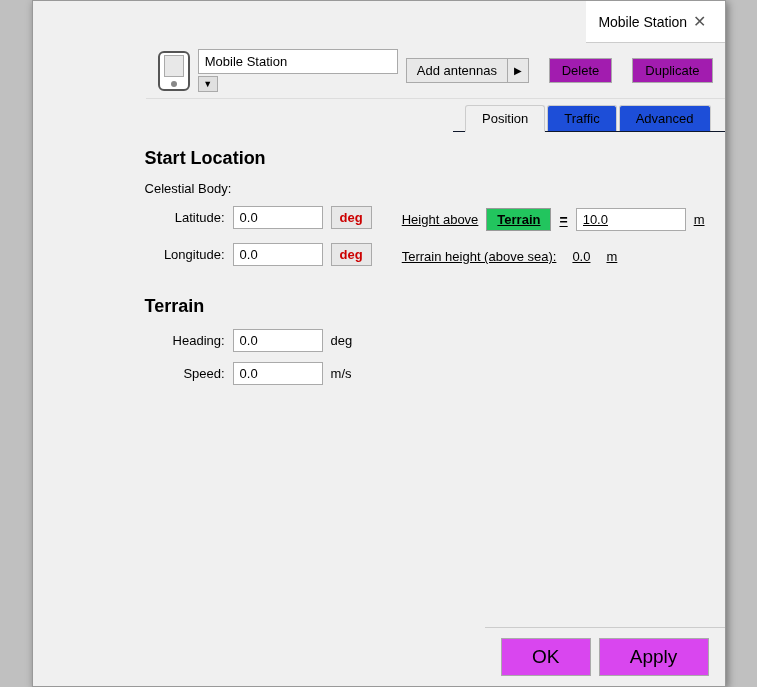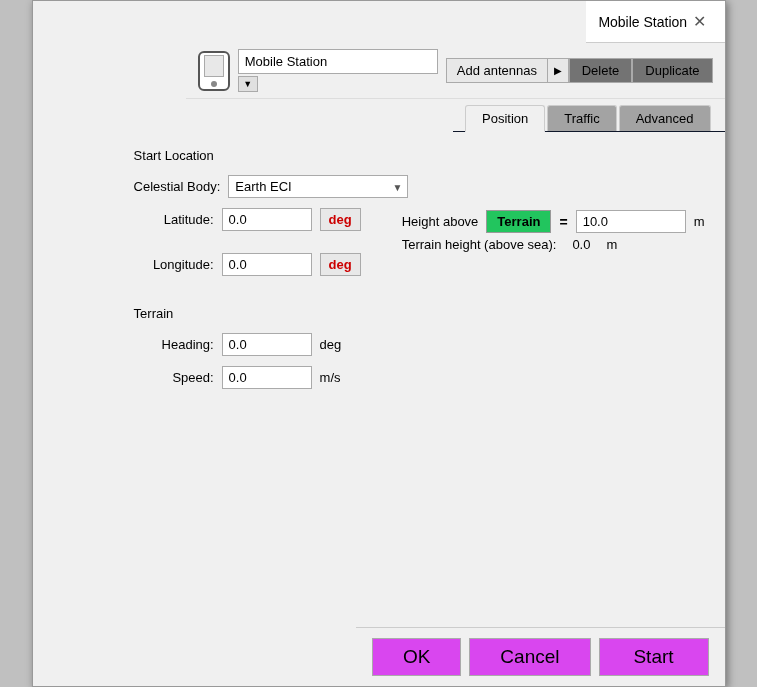--- a/index.html
+++ b/index.html
@@ -94,63 +94,63 @@
       width: 20px;
       height: 16px;
       display: flex;
       align-items: center;
       justify-content: center;
       cursor: pointer;
       font-size: 9px;
     }
     .toolbar-btns {
       display: flex;
-      gap: 0;
+      gap: 20px;
       margin-left: auto;
     }
     .toolbar-btn {
       padding: 4px 12px;
-      background: #737373;
+      background: #a21caf;
       border: 1px solid #aaa;
       cursor: pointer;
       font-size: 13px;
       display: flex;
       align-items: center;
       gap: 4px;
     }
     .tabs {
       display: flex;
       padding: 6px 12px 0;
       background: #f0f0f0;
       border-bottom: 1px solid #0f172a;
     }
     .tab {
       padding: 5px 16px;
       border: 1px solid #ccc;
       border-bottom: none;
-      background: #a3a3a3;
+      background: #1d4ed8;
       cursor: pointer;
       margin-right: 2px;
       font-size: 13px;
       border-radius: 3px 3px 0 0;
     }
     .tab.active {
       background: #f0f0f0;
       border-bottom: 1px solid #f0f0f0;
       margin-bottom: -1px;
       z-index: 1;
     }
     .content {
       flex: 1;
       padding: 16px 20px;
       background: #f0f0f0;
     }
     .section-title {
-      font-weight: normal;
-      font-size: 13px;
+      font-weight: bold;
+      font-size: 18px;
       color: #000;
       margin-bottom: 12px;
     }
     .form-row {
       display: flex;
       align-items: center;
       margin-bottom: 10px;
       gap: 8px;
     }
     .form-label {
@@ -306,44 +306,36 @@
       <span>Advanced</span>
     </div>
   </div>
 
   <div class="content">
 
     <div class="section-title">Start Location</div>
 
     <div class="form-row">
       <span class="form-label">Celestial Body:</span>
-      <div class="select-wrap">
-        <select class="celestial-select">
-          <option>Earth ECI</option>
-          <option>Earth ECEF</option>
-          <option>Moon</option>
-          <option>Mars</option>
-        </select>
-      </div>
     </div>
 
     <div style="display:flex; align-items:flex-start; gap:0;">
-      <div style="display:flex; flex-direction:column; gap:12px;">
+      <div style="display:flex; flex-direction:column; gap:4px;">
         <div class="form-row">
           <span class="form-label">Latitude:</span>
           <input class="form-input" type="text" value="0.0" style="">
           <button class="unit-btn">deg</button>
         </div>
         <div class="form-row">
           <span class="form-label">Longitude:</span>
           <input class="form-input" type="text" value="0.0" style="">
           <button class="unit-btn">deg</button>
         </div>
       </div>
-      <div style="display:flex; flex-direction:column; gap:2px; margin-left:41px; margin-top:2px;">
+      <div style="display:flex; flex-direction:column; gap:16px; margin-left:30px; margin-top:2px;text-decoration:underline;">
         <div class="form-row" style="margin-bottom:2px;">
           <span class="terrain-label">Height above</span>
           <button class="terrain-btn">Terrain</button>
           <span class="equals">=</span>
           <input class="form-input wide" type="text" value="10.0" style="">
           <span class="unit-label">m</span>
         </div>
         <div class="form-row">
           <span class="terrain-label">Terrain height (above sea):</span>
           <span class="terrain-value" style="margin-left:8px;">0.0</span>
@@ -365,16 +357,15 @@
         <span class="form-label">Speed:</span>
         <input class="form-input" type="text" value="0.0" style="">
         <span class="unit-label">m/s</span>
       </div>
     </div>
 
   </div>
 
   <div class="footer">
     <button class="footer-btn">OK</button>
-    <button class="footer-btn">Cancel</button>
-    <button class="footer-btn apply">Start</button>
+    <button class="footer-btn apply">Apply</button>
   </div>
 </div>
 
 </body></html>

